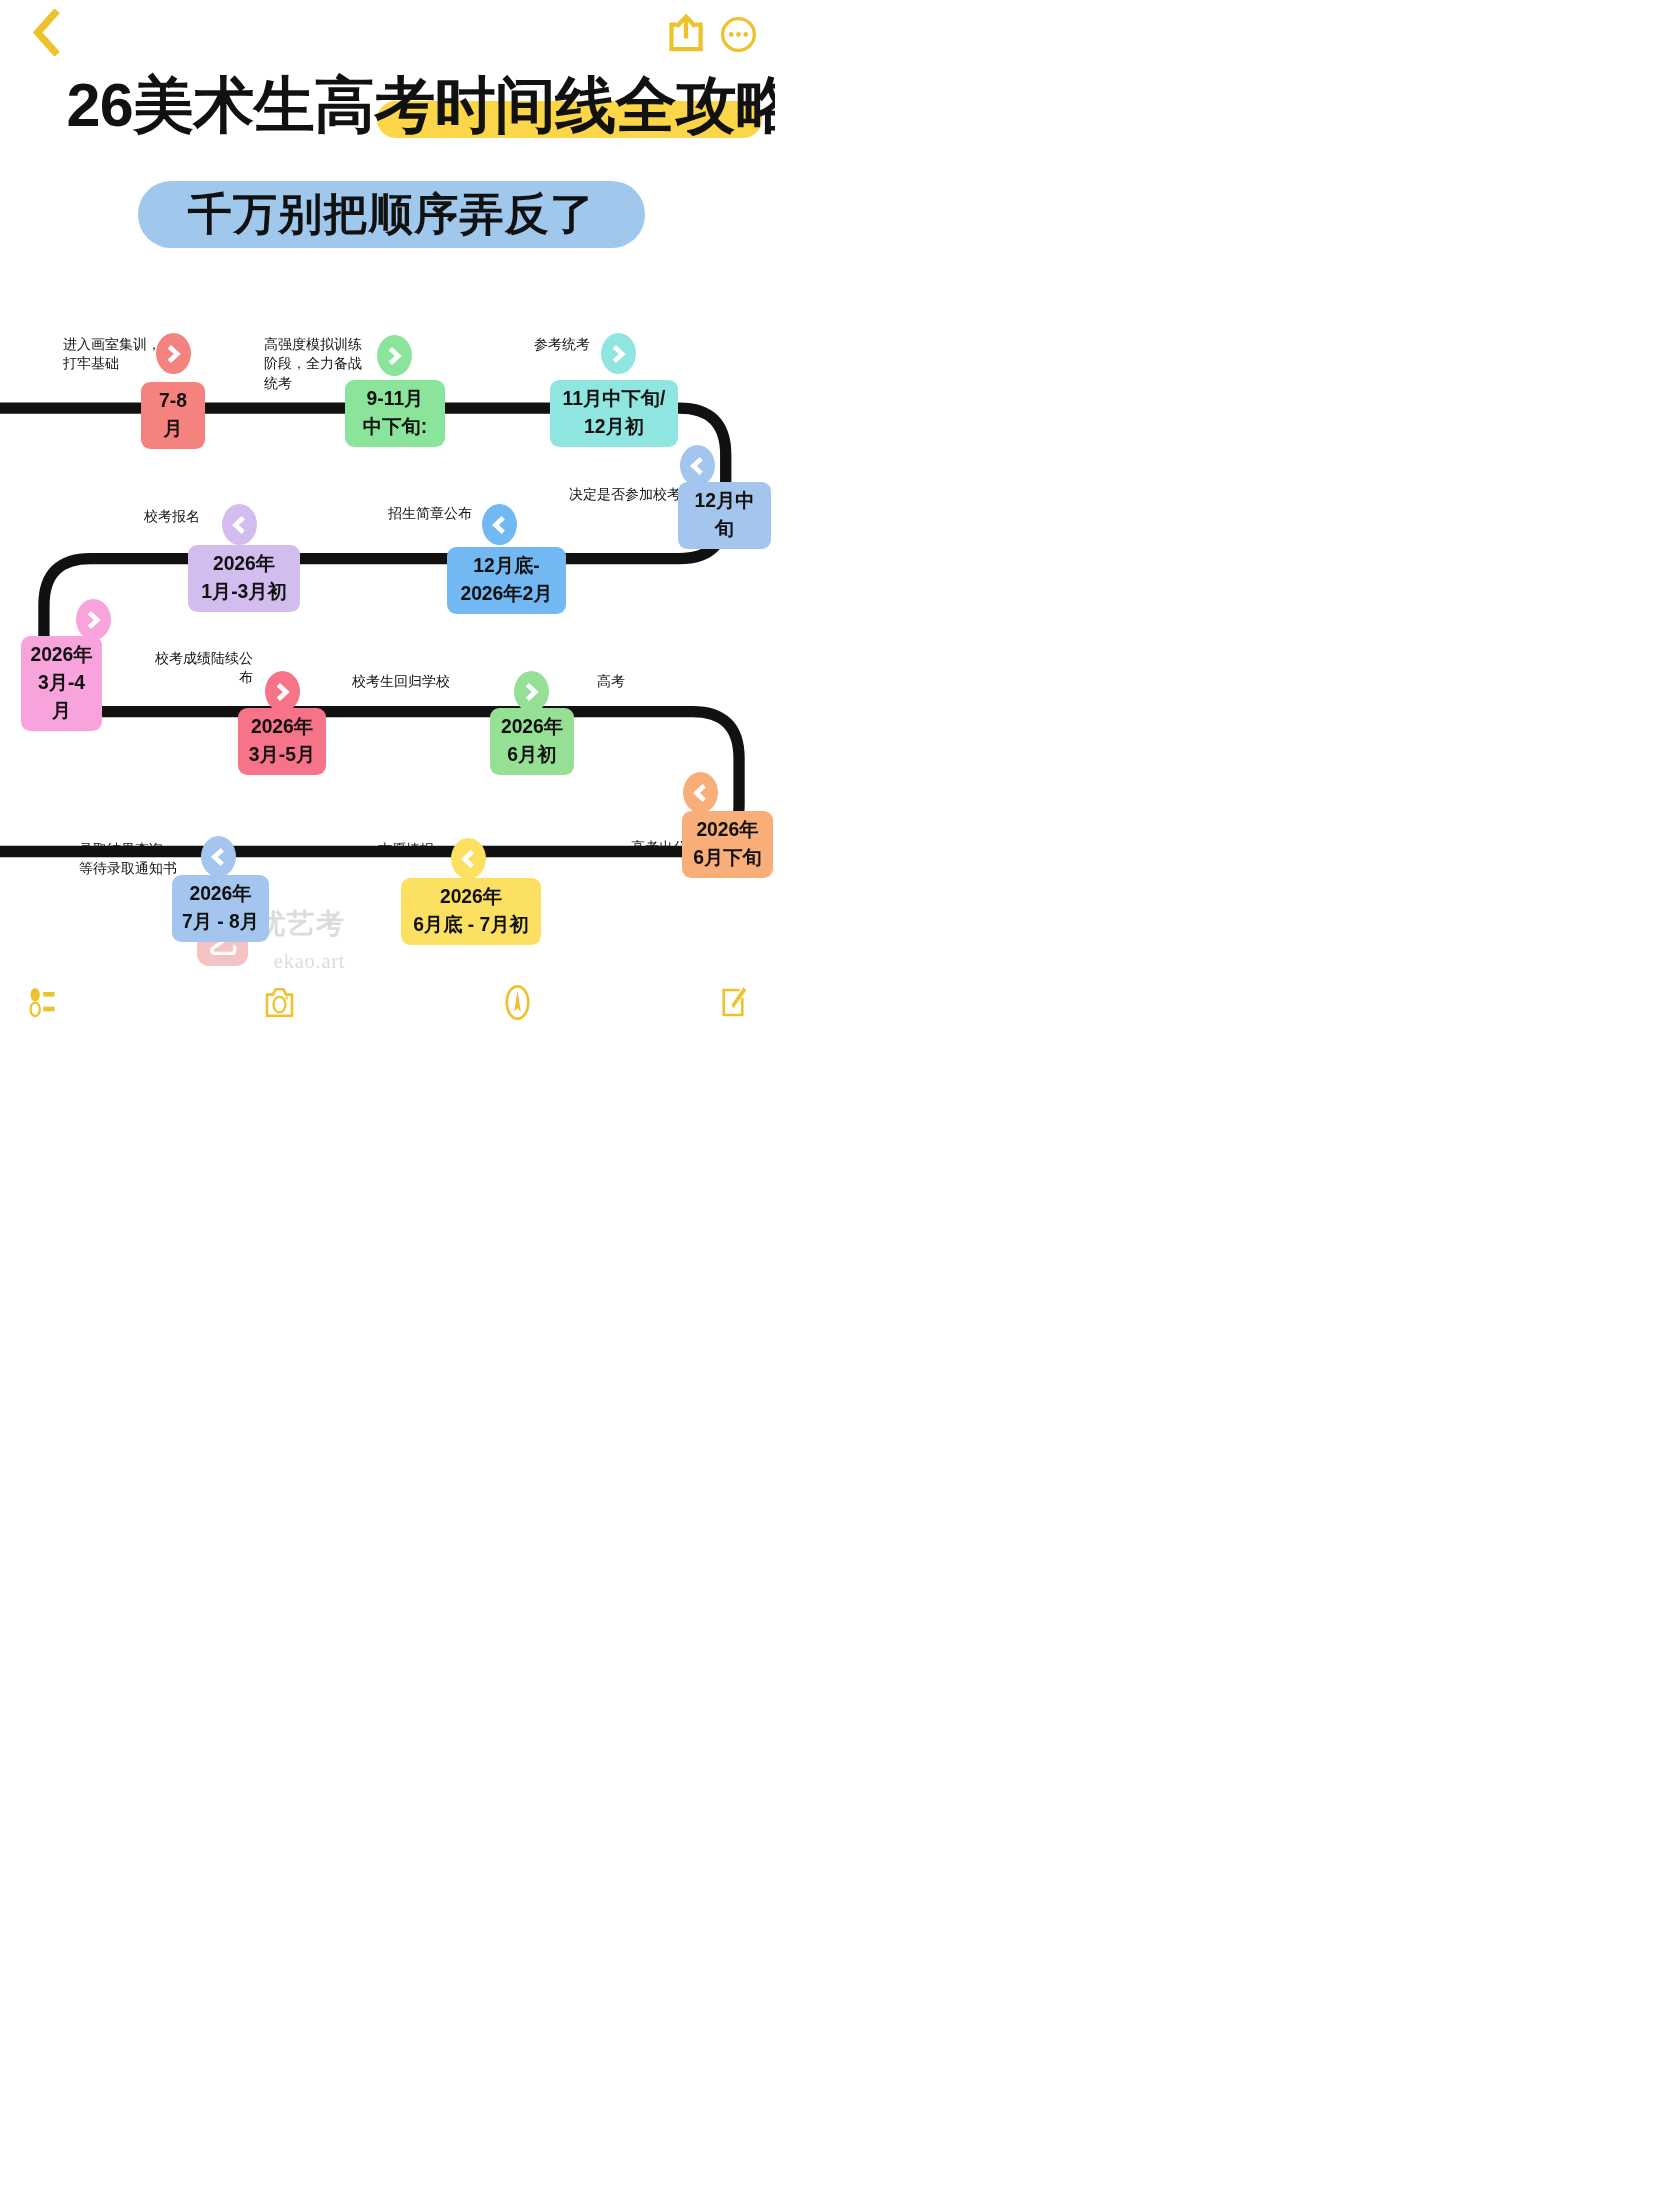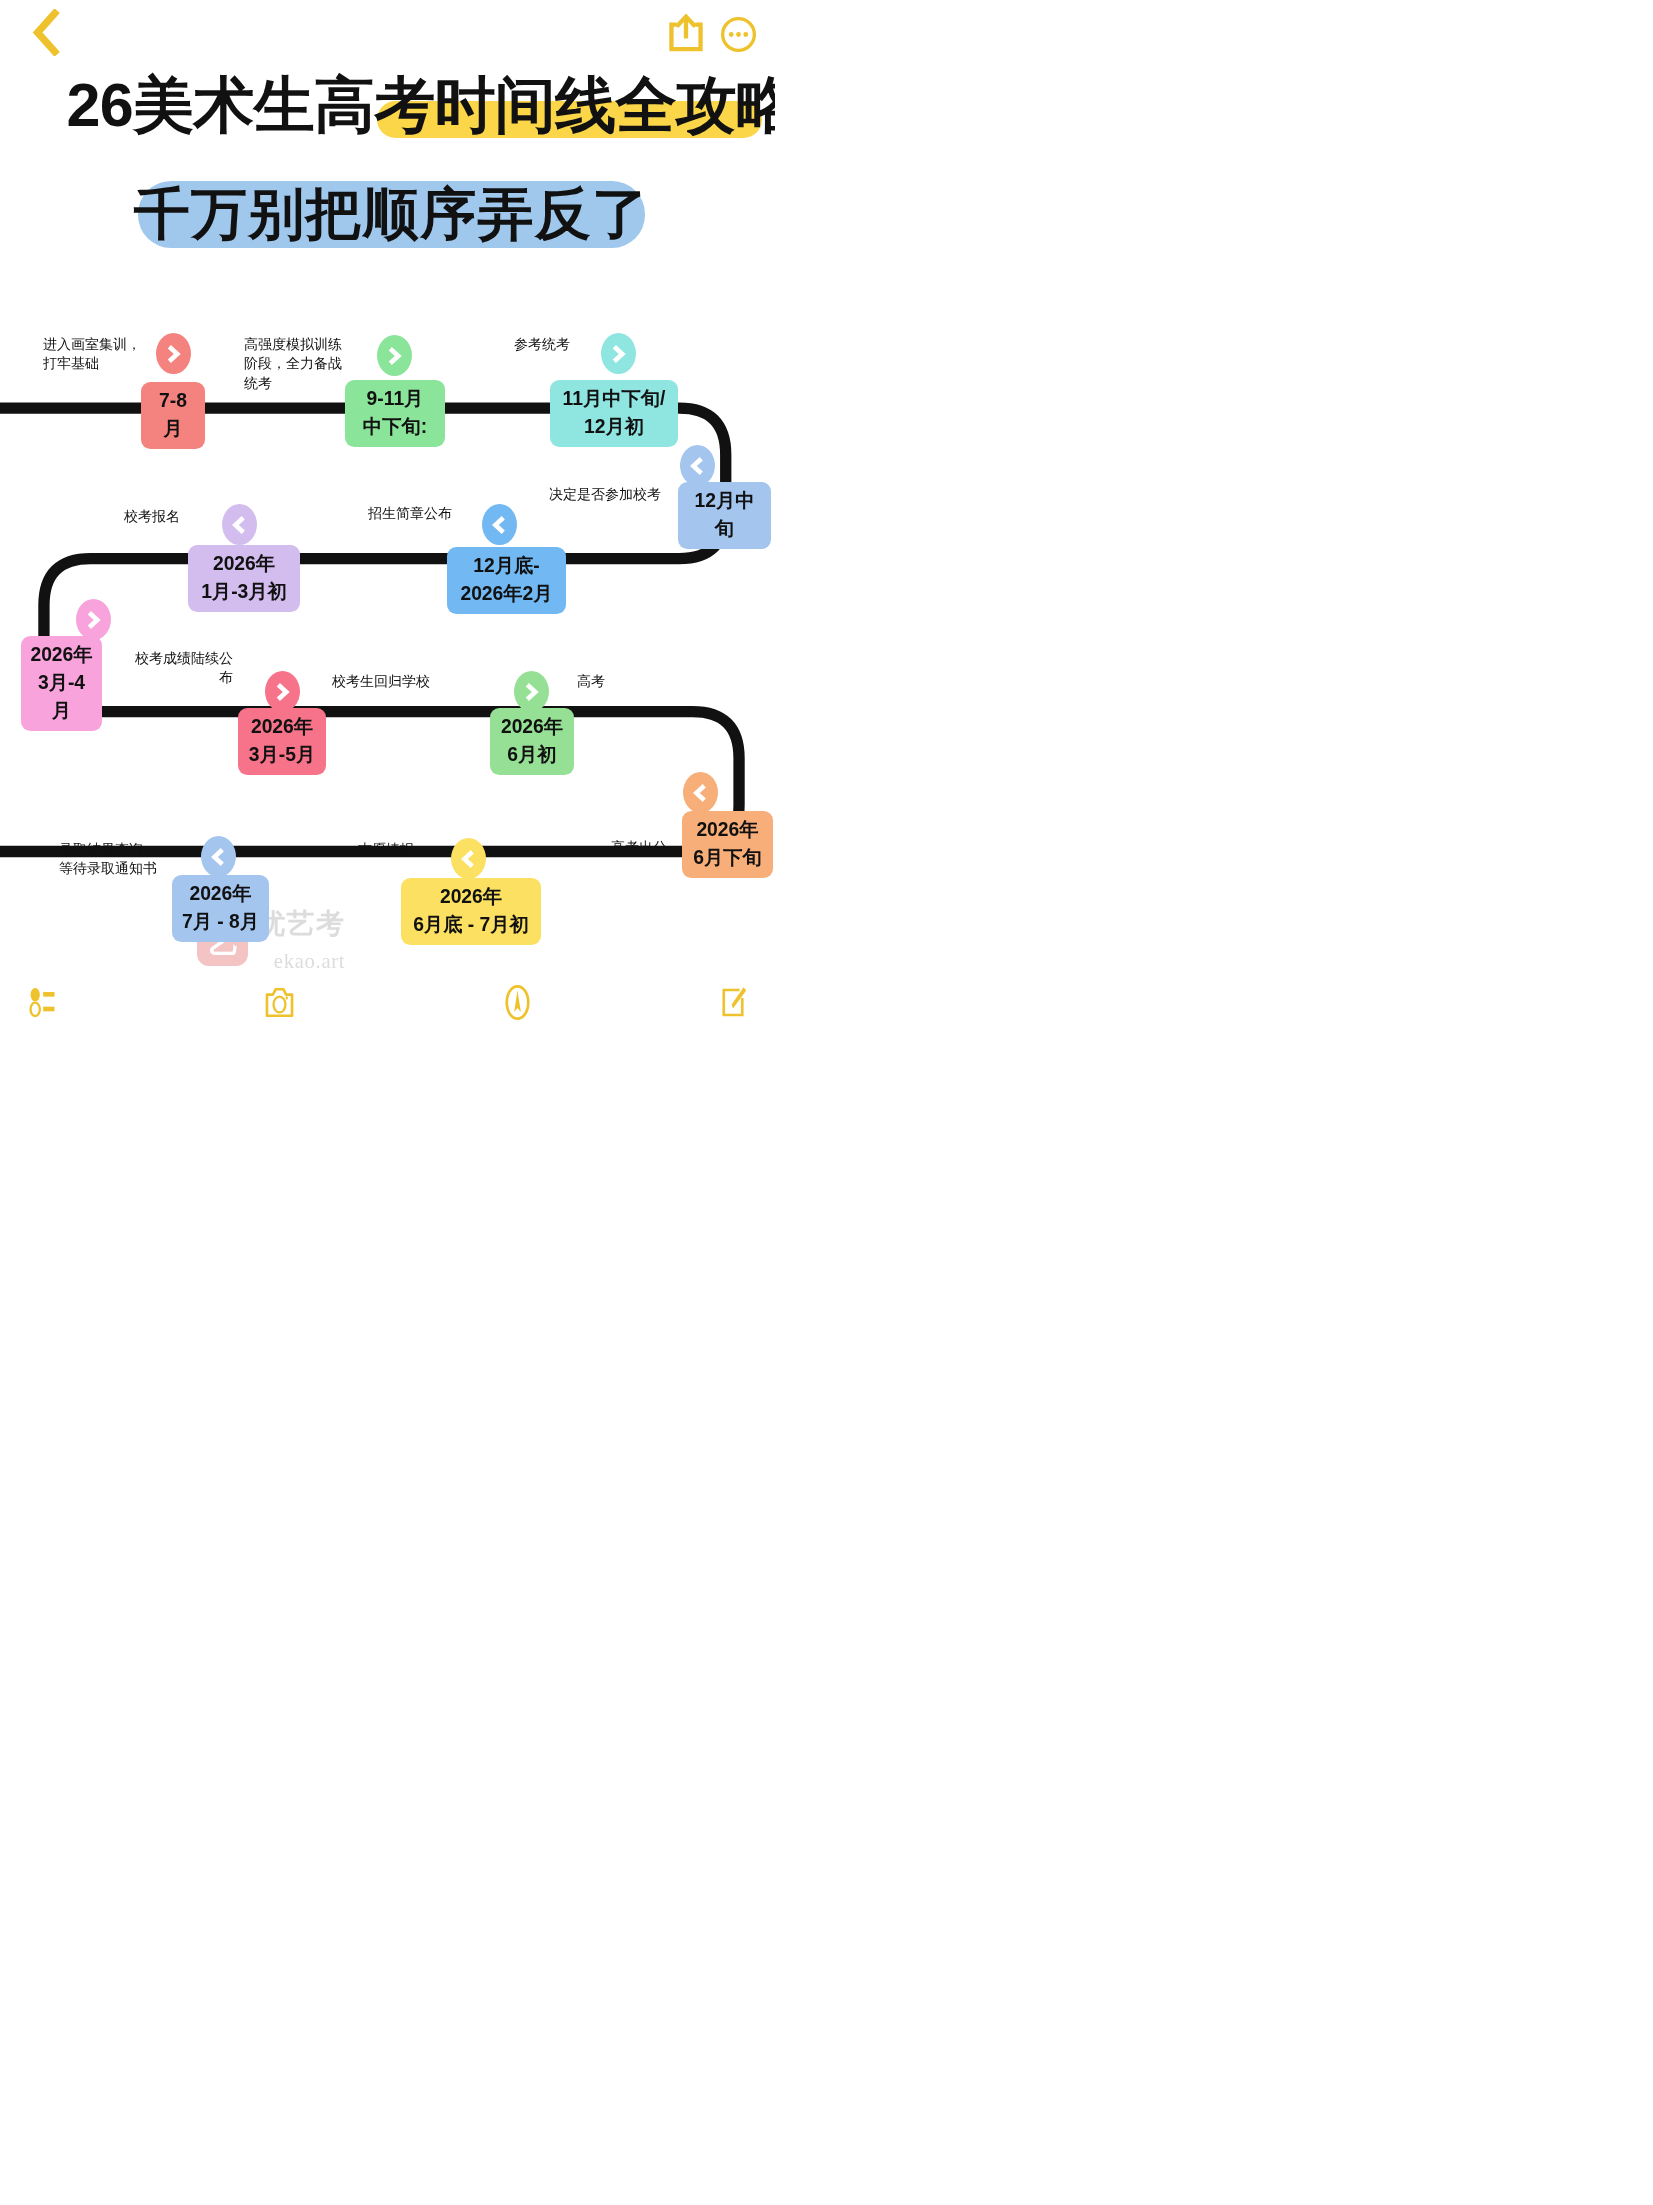--- a/index.html
+++ b/index.html
@@ -71,21 +71,21 @@
     position: absolute;
     left: 138px; top: 181px;
     width: 507px; height: 67px;
     background: #9FC8EC;
     border-radius: 33px;
     display: flex;
     align-items: center;
     justify-content: center;
   }
   .sub-pill-text {
-    font-size: 56px;
+    font-size: 44px;
     font-weight: 800;
     color: #111111;
     letter-spacing: 1.3px;
     white-space: nowrap;
   }
 
   
   .snake {
     position: absolute;
     left: 0; top: 280px;
@@ -118,20 +118,21 @@
   
   .node { position: absolute; }
 
   .node-label {
     position: absolute;
     font-size: 14px;
     line-height: 19.3px;
     color: #111111;
     font-weight: 400;
     white-space: pre-line;
+    margin-left: 20px;
   }
   .node-arrow {
     position: absolute;
     width: 35px; height: 41px;
     border-radius: 50%;
     display: flex; align-items: center; justify-content: center;
   }
   .node-arrow svg { display: block; }
   .node-badge {
     position: absolute;

